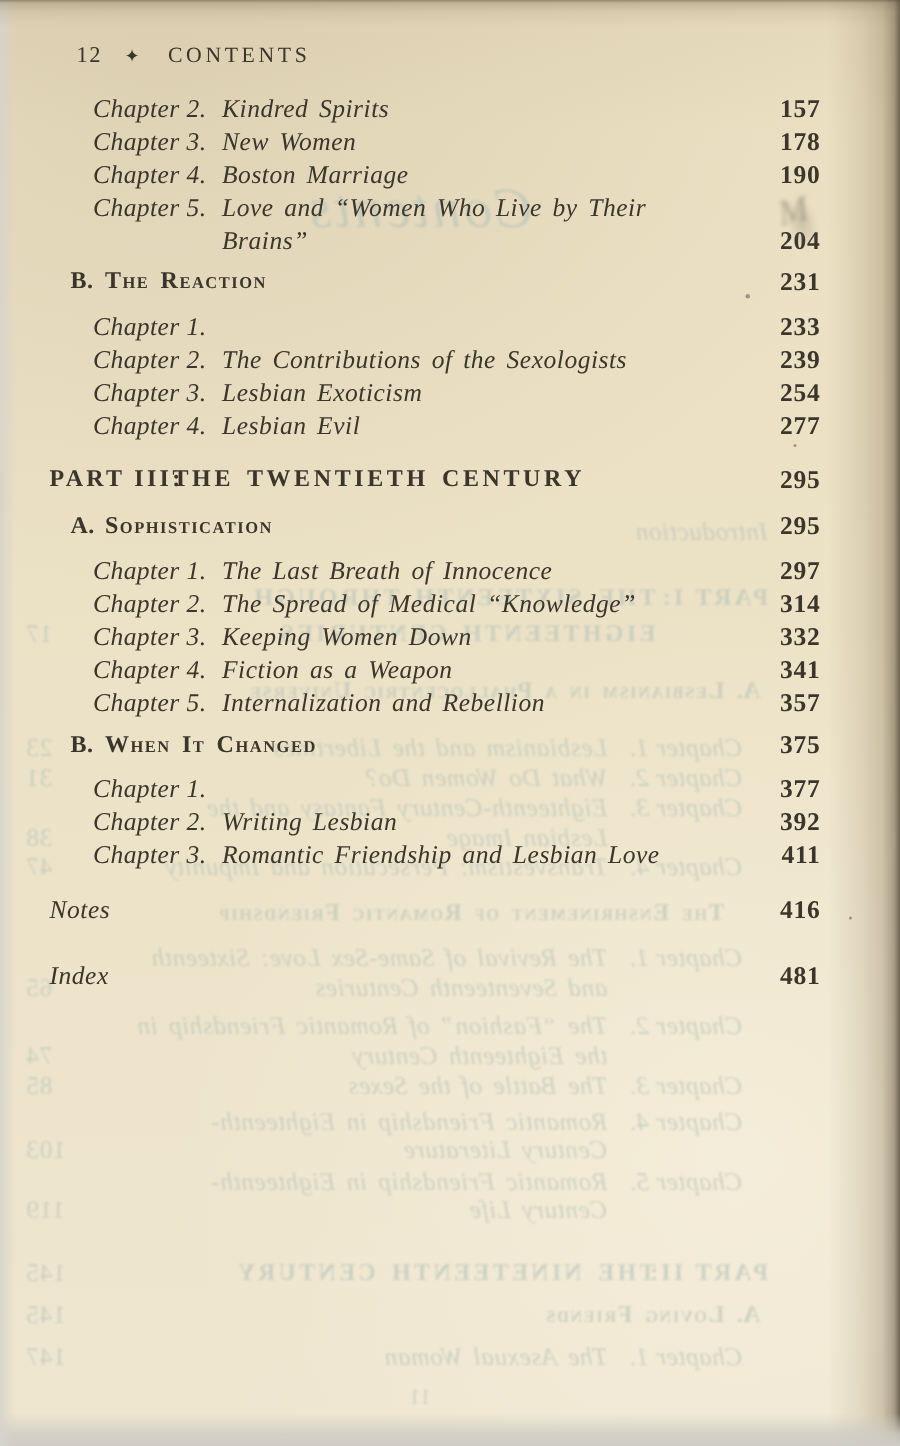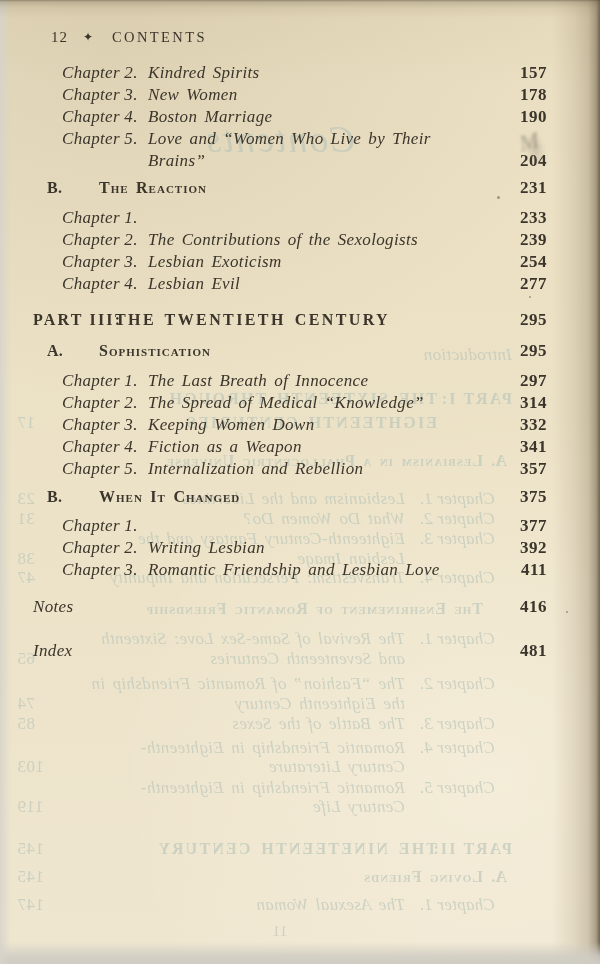--- a/index.html
+++ b/index.html
@@ -30,21 +30,21 @@
   }
   .row{position:absolute;left:0;right:0;height:22px;font-size:17px;line-height:22px;white-space:nowrap;}
   .row .lab{position:absolute;font-style:italic;letter-spacing:.3px;}
   .row .tit{position:absolute;letter-spacing:.35px;word-spacing:2.5px;}
   .row .pg{position:absolute;letter-spacing:.5px;}
   
   .toc .pg{right:53px;font-weight:bold;}
   .toc .chapter .lab{left:62px;}
   .toc .chapter .tit,.toc .cont .tit{left:148px;font-style:italic;}
   .toc .section .lab{left:47px;font-style:normal;font-weight:700;font-size:16px;}
-  .toc .section .tit{left:70px;font-variant:small-caps;font-weight:700;font-size:16px;letter-spacing:1px;margin-left:29px;}
+  .toc .section .tit{left:70px;font-variant:small-caps;font-weight:700;font-size:16px;letter-spacing:1px;}
   .toc .part .lab{left:33px;font-style:normal;font-weight:700;letter-spacing:2.2px;font-size:16px;}
   .toc .part .tit{left:115px;font-weight:700;letter-spacing:2.4px;font-size:16px;}
   .toc .plain .tit{left:33px;font-style:italic;}
   
   .running-head{position:absolute;top:29px;left:16px;right:0;height:20px;font-size:15px;}
   .running-head .folio{position:absolute;left:35px;letter-spacing:1px;}
   .running-head .orn{position:absolute;left:67px;top:1px;font-size:12px;}
   .running-head .headword{position:absolute;left:96px;font-size:14.5px;letter-spacing:2.4px;}
   
   .ghost-layer{

